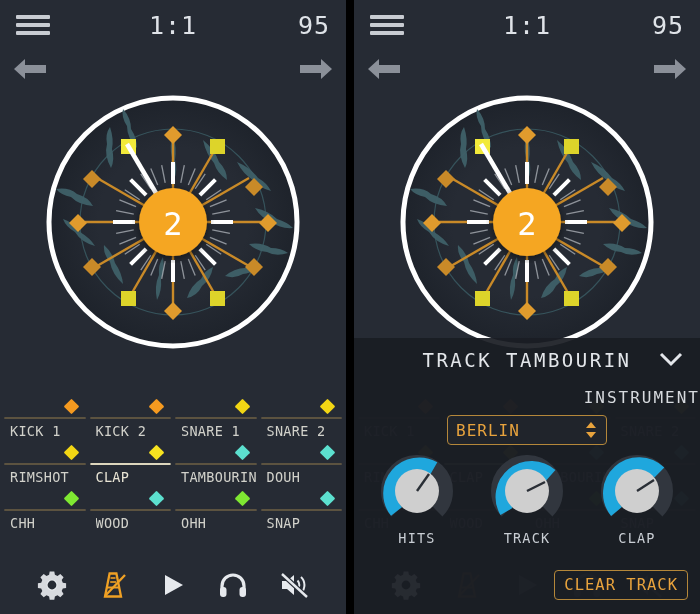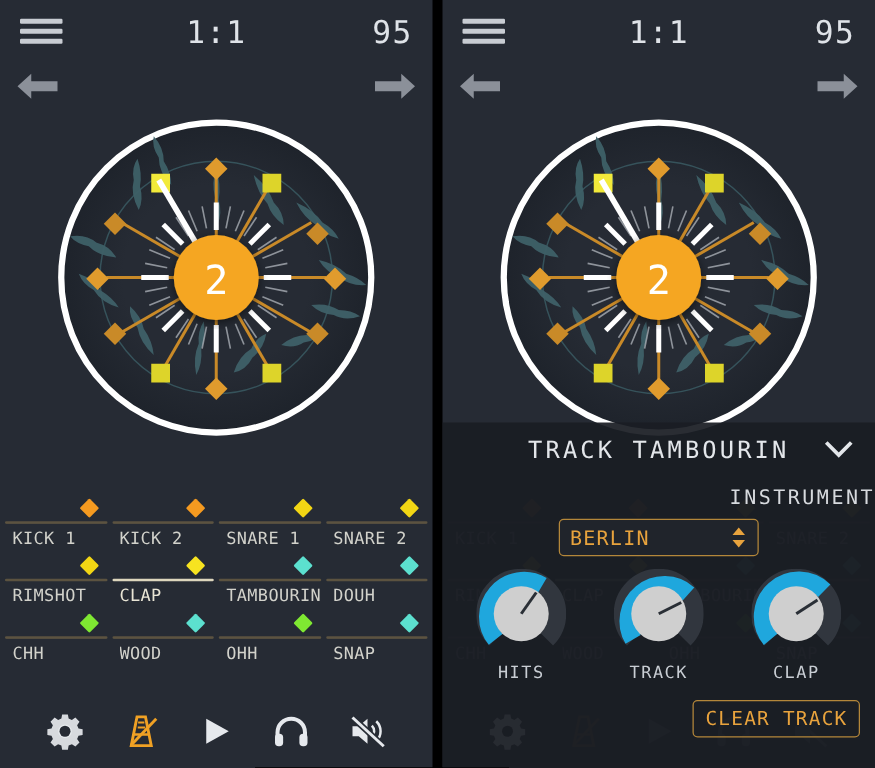--- a/index.html
+++ b/index.html
@@ -131,21 +131,21 @@
 
   .knobs {
     display: flex; justify-content: space-around; align-items: flex-end;
     padding: 10px 8px 0;
   }
   .knob { display: flex; flex-direction: column; align-items: center; cursor: pointer; }
   .knob-label {
     margin-top: 3px; font-size: 13.5px; color: #c9ced4; letter-spacing: 1.2px;
   }
   .clear-track {
-    position: absolute; right: 12px; bottom: 24px;
+    position: absolute; right: 12px; bottom: 14px;
     border: 1.6px solid #b4873a; border-radius: 4px;
     padding: 5px 9px;
     font-size: 15.5px; color: #e8a33d; letter-spacing: 1px;
     cursor: pointer;
   }
   .dim { opacity: .22; }
 </style>
 </head>
 <body>
 

